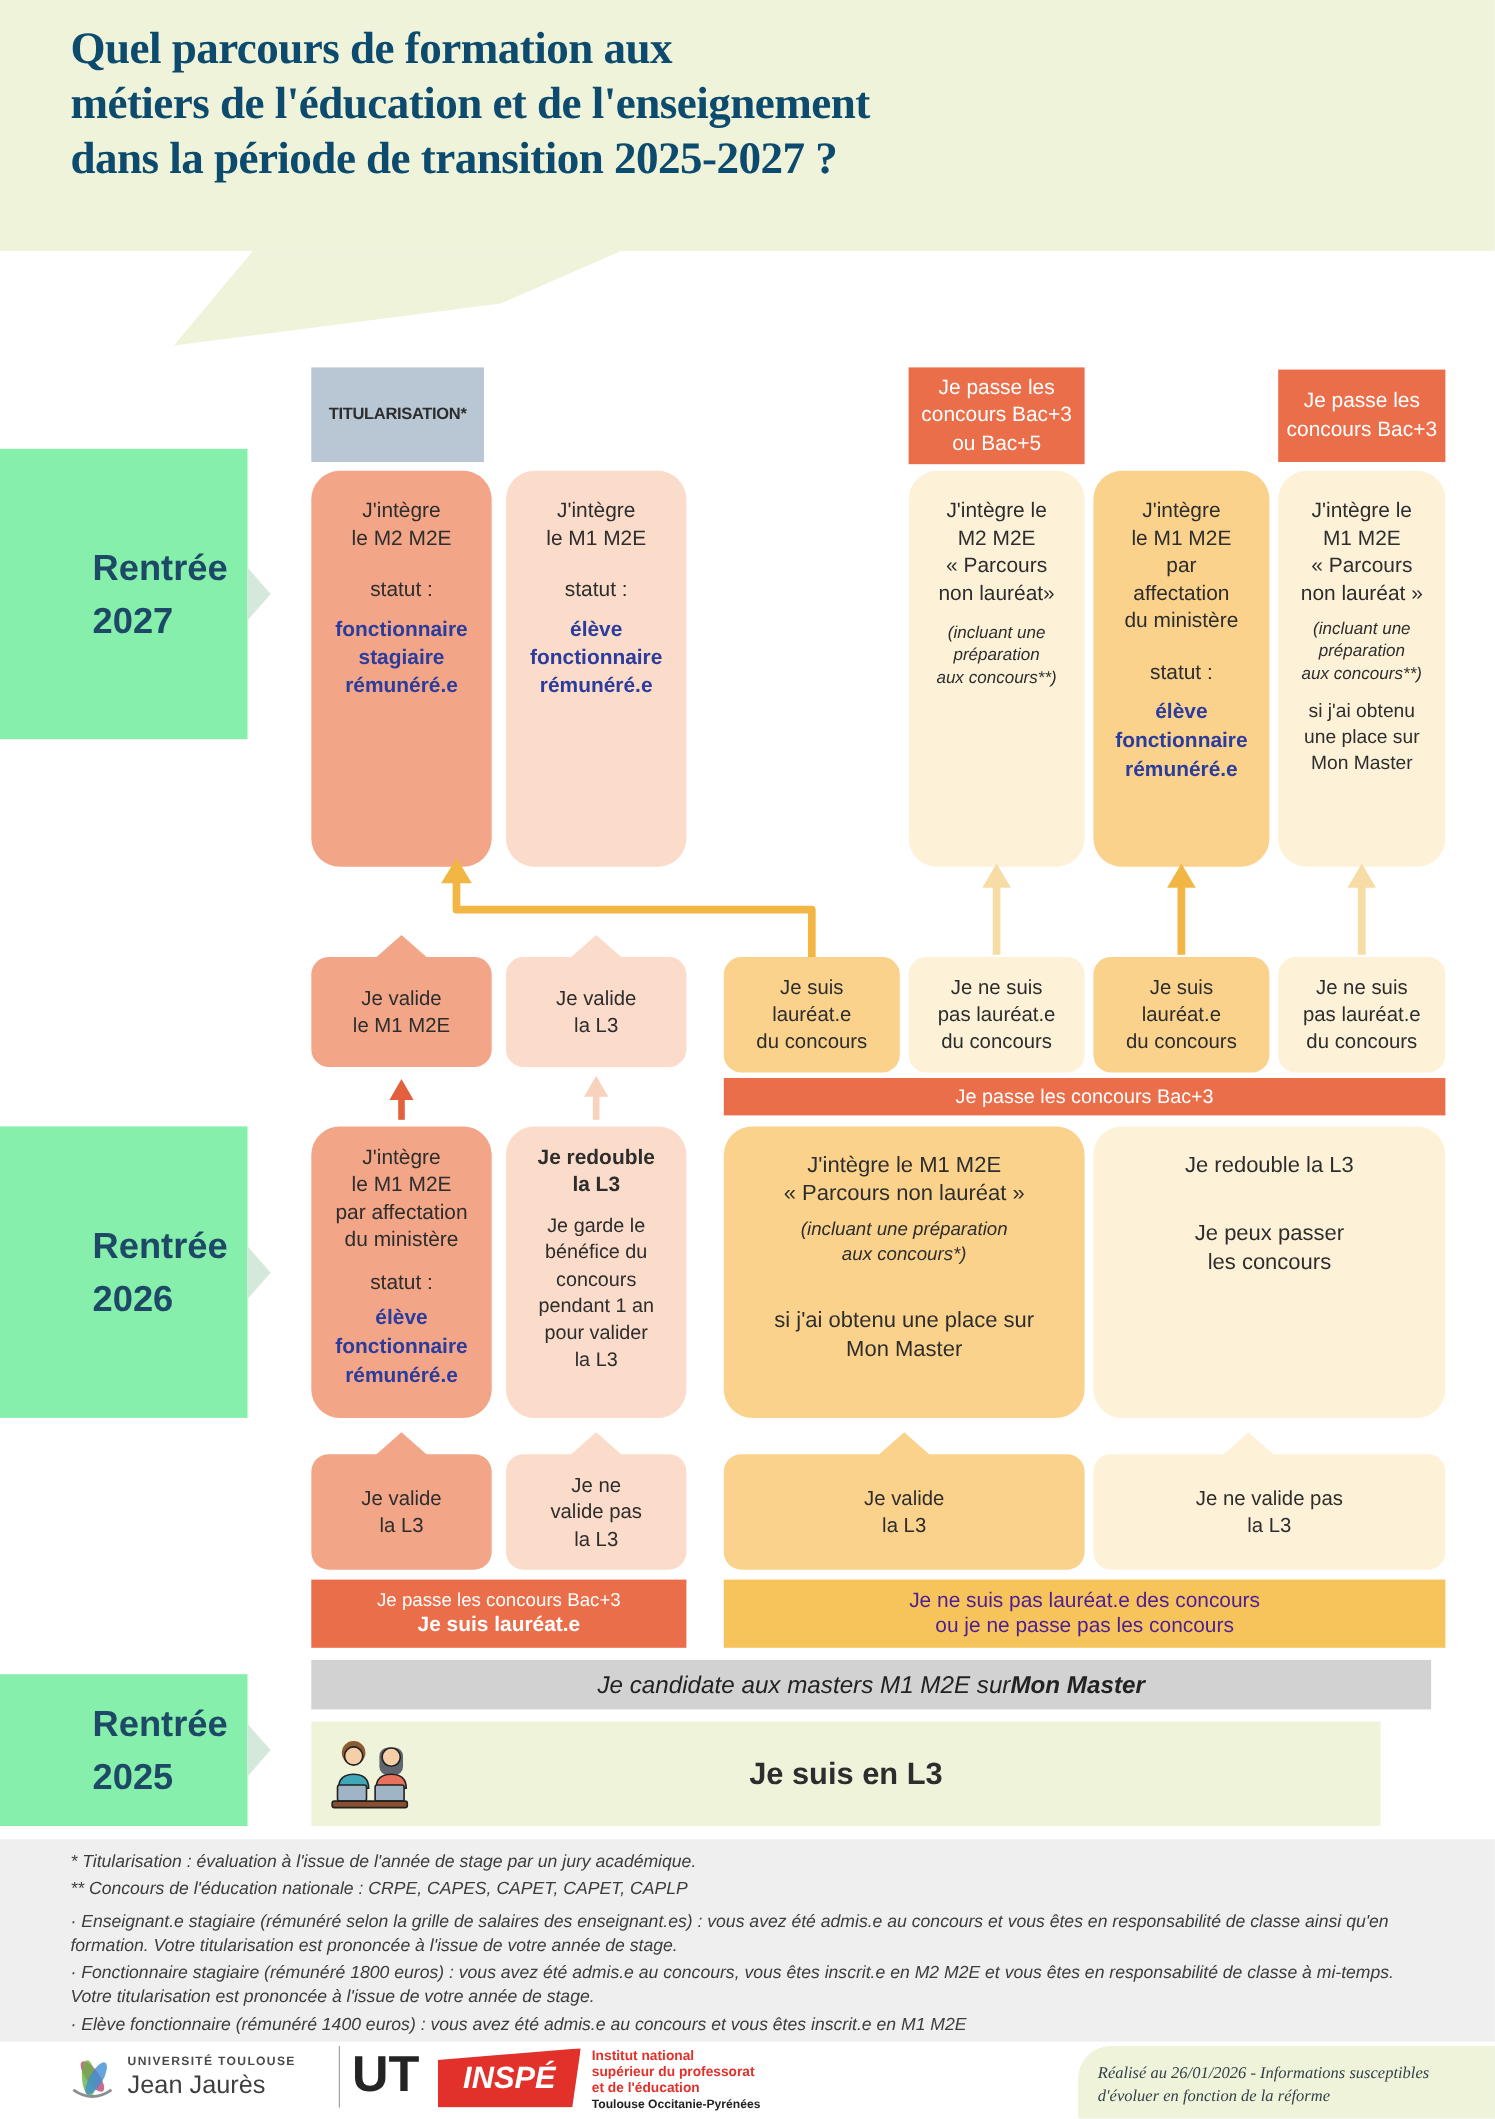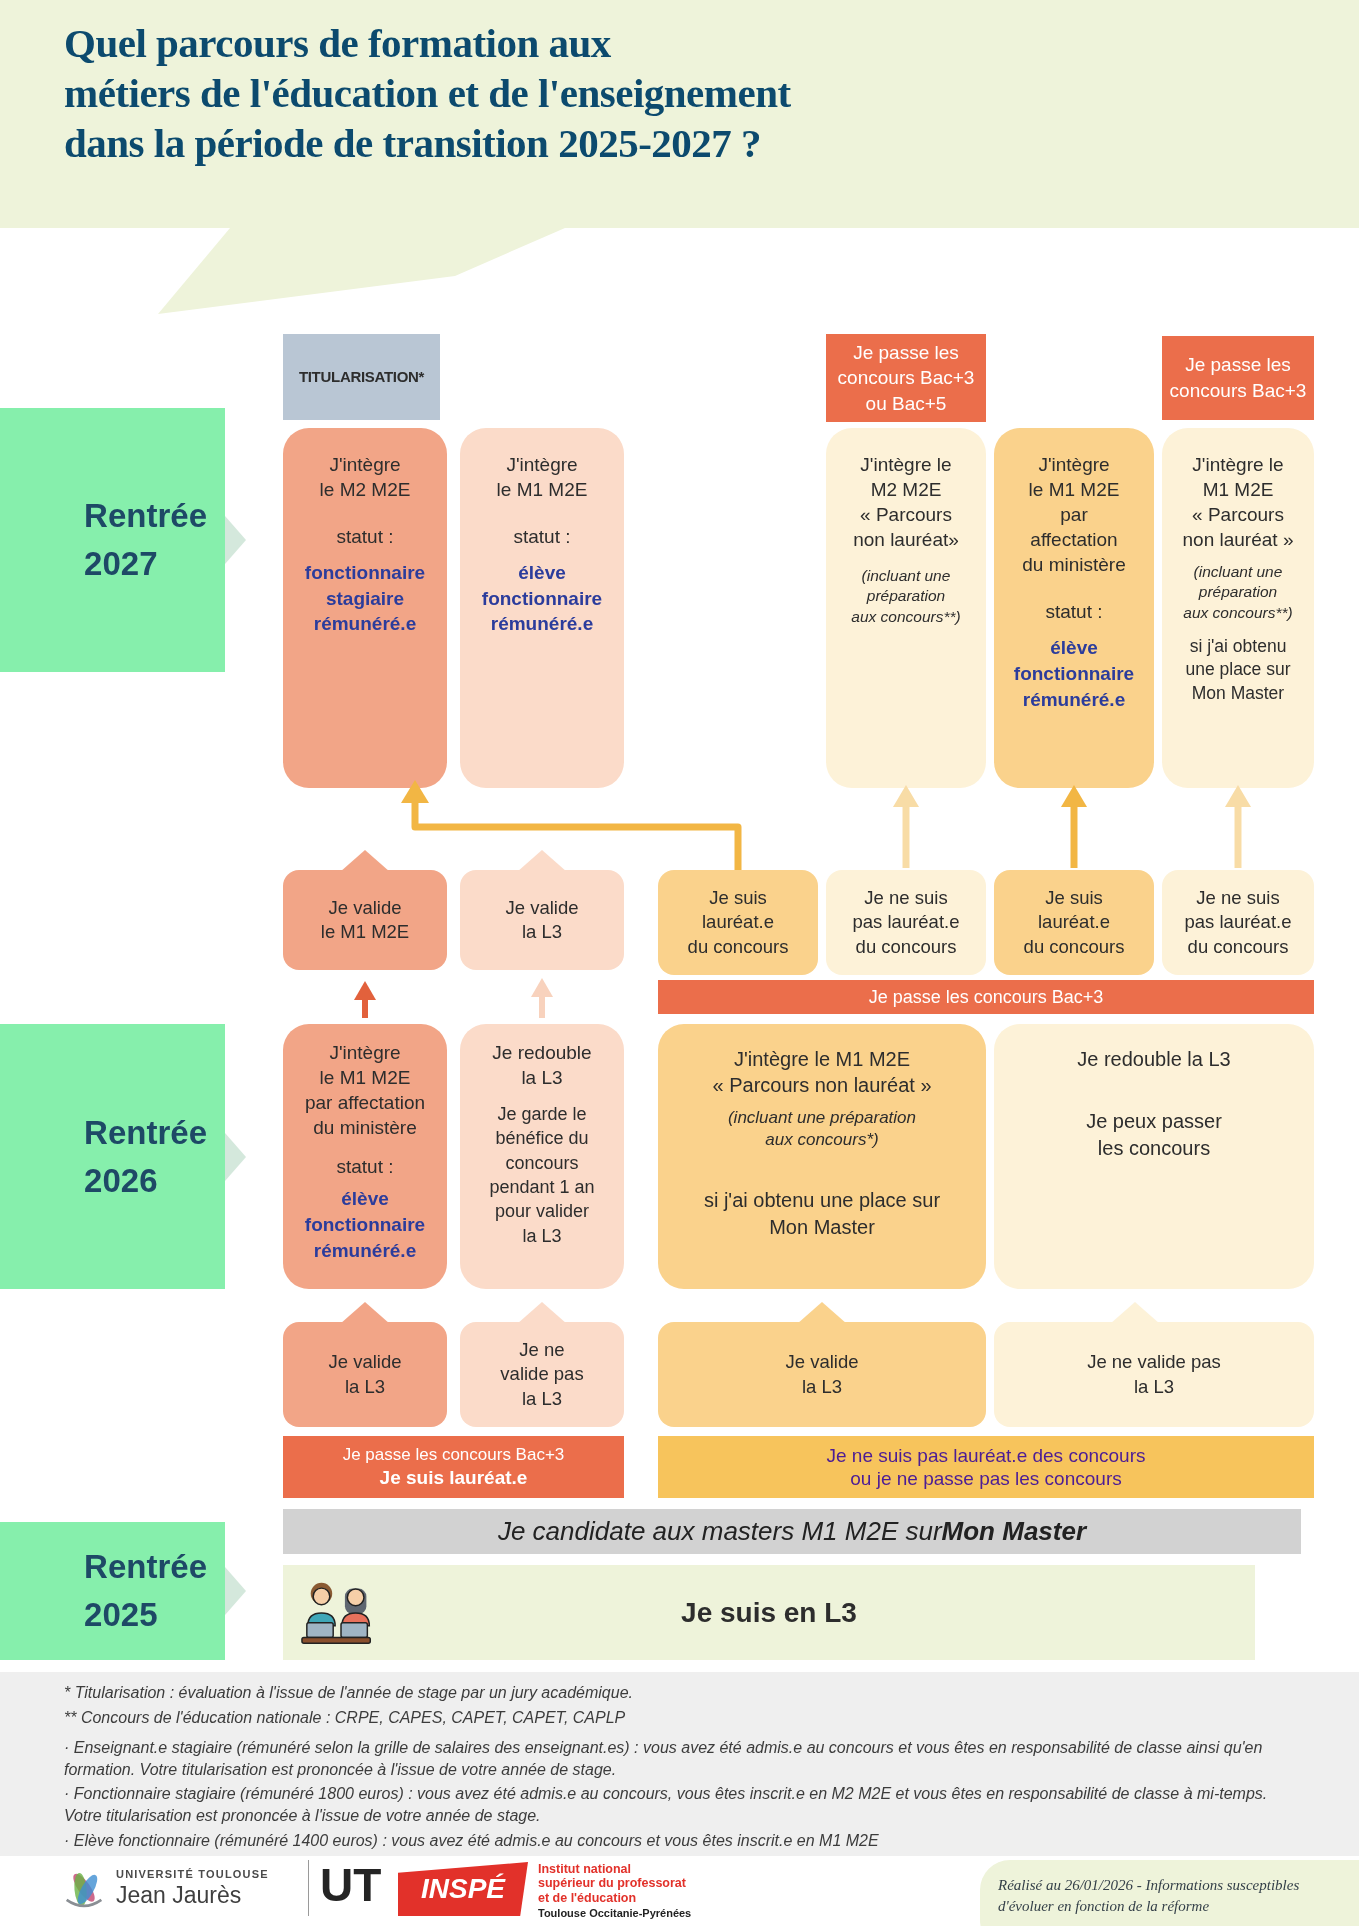--- a/index.html
+++ b/index.html
@@ -39,21 +39,21 @@
   .bx-note{font-style:italic;font-size:15.5px;line-height:1.3;margin-bottom:18px;}
   .bx-extra{font-size:17.5px;line-height:1.35;}
 
   
   .badge{position:absolute;background:#EB6E4B;color:#fff;display:flex;align-items:center;
          justify-content:center;text-align:center;font-size:19px;font-weight:500;line-height:1.35;}
   .hbar{position:absolute;display:flex;flex-direction:column;align-items:center;
         justify-content:center;text-align:center;}
   .bar-orange{background:#EB6E4B;color:#fff;}
   .bar-gold{background:#F7C45C;color:#4c1d95;}
-  .bar-gray{background:#D2D2D2;color:#222;font-style:italic;font-size:26px;}
+  .bar-gray{background:#D2D2D2;color:#222;font-style:italic;font-size:22px;}
   .bar-green{background:#EEF3DA;color:#2d2d2d;}
 
   
   .footband{position:absolute;left:0;top:1672px;width:1359px;height:184px;background:#EFEFEF;}
   .footnotes{position:absolute;left:64px;top:10px;width:1240px;font-style:italic;
              font-size:16px;line-height:1.35;color:#3C3C3C;}
   .footnote{margin-bottom:3px;}
   .foot-gap{margin-top:9px;}
 
   .univ-name{font-size:11px;font-weight:700;letter-spacing:1.2px;color:#4a4a4a;}
@@ -191,21 +191,21 @@
     <div class="bx-title" style="margin-bottom:16px;" data-bind="row2026.box_m1_affectation.title">J'intègre
 le M1 M2E
 par affectation
 du ministère</div>
     <div class="bx-status-label" style="margin-bottom:8px;" data-bind="row2026.box_m1_affectation.status_label">statut :</div>
     <div class="bx-status-value" data-bind="row2026.box_m1_affectation.status_value">élève
 fonctionnaire
 rémunéré.e</div>
   </div>
   <div class="bigbox pink" style="left:460px;top:1024px;width:164px;height:265px;padding-top:16px;">
-    <div class="bx-title" style="margin-bottom:12px;" data-bind="row2026.box_redouble_benefice.title">Je redouble
+    <div class="bx-title" style="margin-bottom:12px;font-weight:bold;" data-bind="row2026.box_redouble_benefice.title">Je redouble
 la L3</div>
     <div class="bx-extra" style="font-size:18px;" data-bind="row2026.box_redouble_benefice.body">Je garde le
 bénéfice du
 concours
 pendant 1 an
 pour valider
 la L3</div>
   </div>
   <div class="bigbox amber" style="left:658px;top:1024px;width:328px;height:265px;padding-top:22px;">
     <div class="bx-title" style="margin-bottom:8px;font-size:20px;" data-bind="row2026.box_m1_non_laureat.title">J'intègre le M1 M2E

